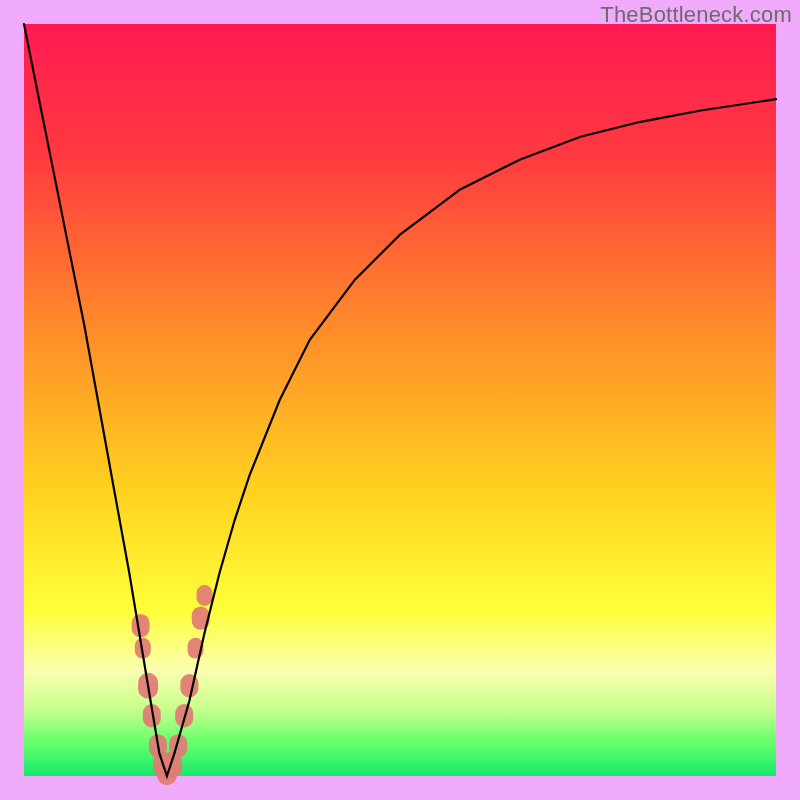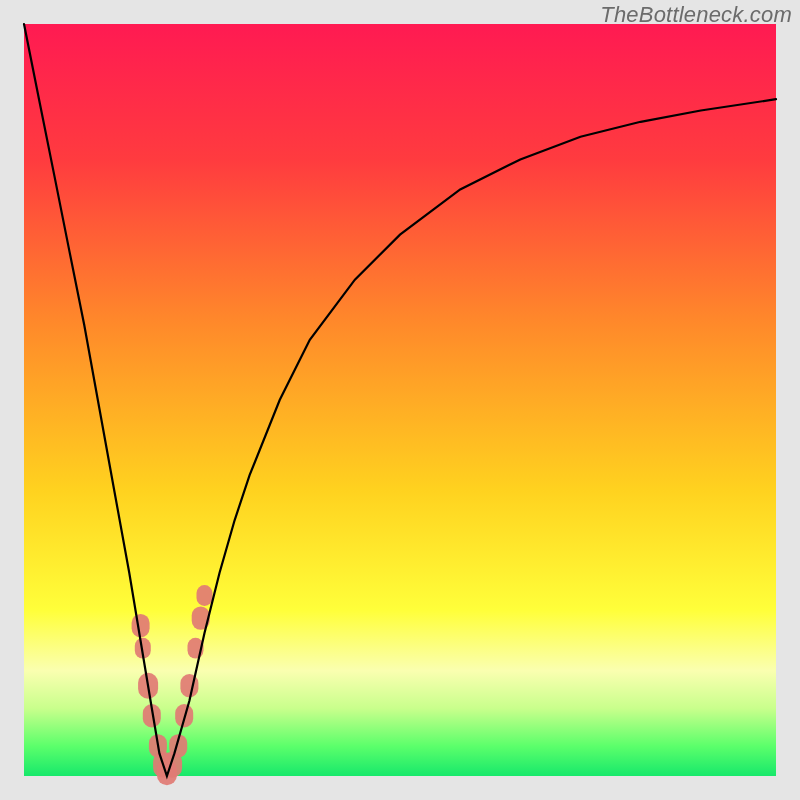--- a/index.html
+++ b/index.html
@@ -9,22 +9,21 @@
     height: 800px;
     overflow: hidden;
     background: #000;
     font-family: Arial, Helvetica, sans-serif;
   }
   .frame {
     position: absolute;
     top: 0; left: 0;
     width: 800px;
     height: 800px;
-    background: #e5e5e5;
-    font-style: italic;
+    background: #f0abfc;
   }
   .plot {
     position: absolute;
     top: 24px;
     left: 24px;
     width: 752px;
     height: 752px;
     
   }
   .watermark {

